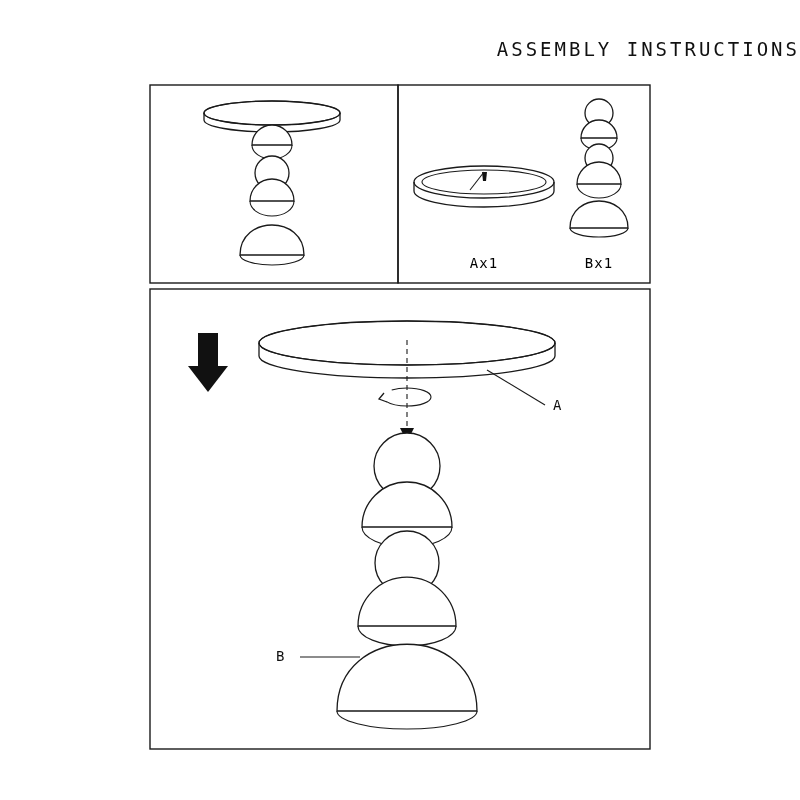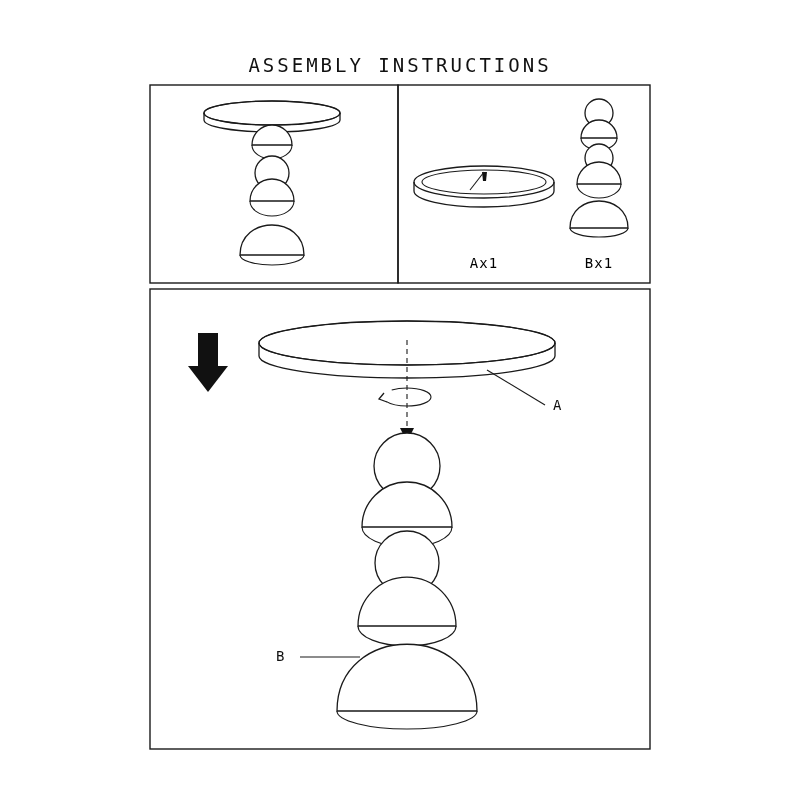--- a/index.html
+++ b/index.html
@@ -18,23 +18,23 @@
   #sheet {
     position: absolute;
     left: 0;
     top: 0;
     width: 800px;
     height: 800px;
   }
   .title {
     position: absolute;
     left: 0;
-    top: 54px;
+    top: 38px;
     width: 800px;
-    text-align: center;
+    text-align: right;
     font-size: 19px;
     letter-spacing: 3px;
     font-family: "DejaVu Sans Mono", monospace;
     color: #111;
   }
   .label {
     position: absolute;
     font-family: "DejaVu Sans Mono", monospace;
     font-size: 14px;
     color: #111;

